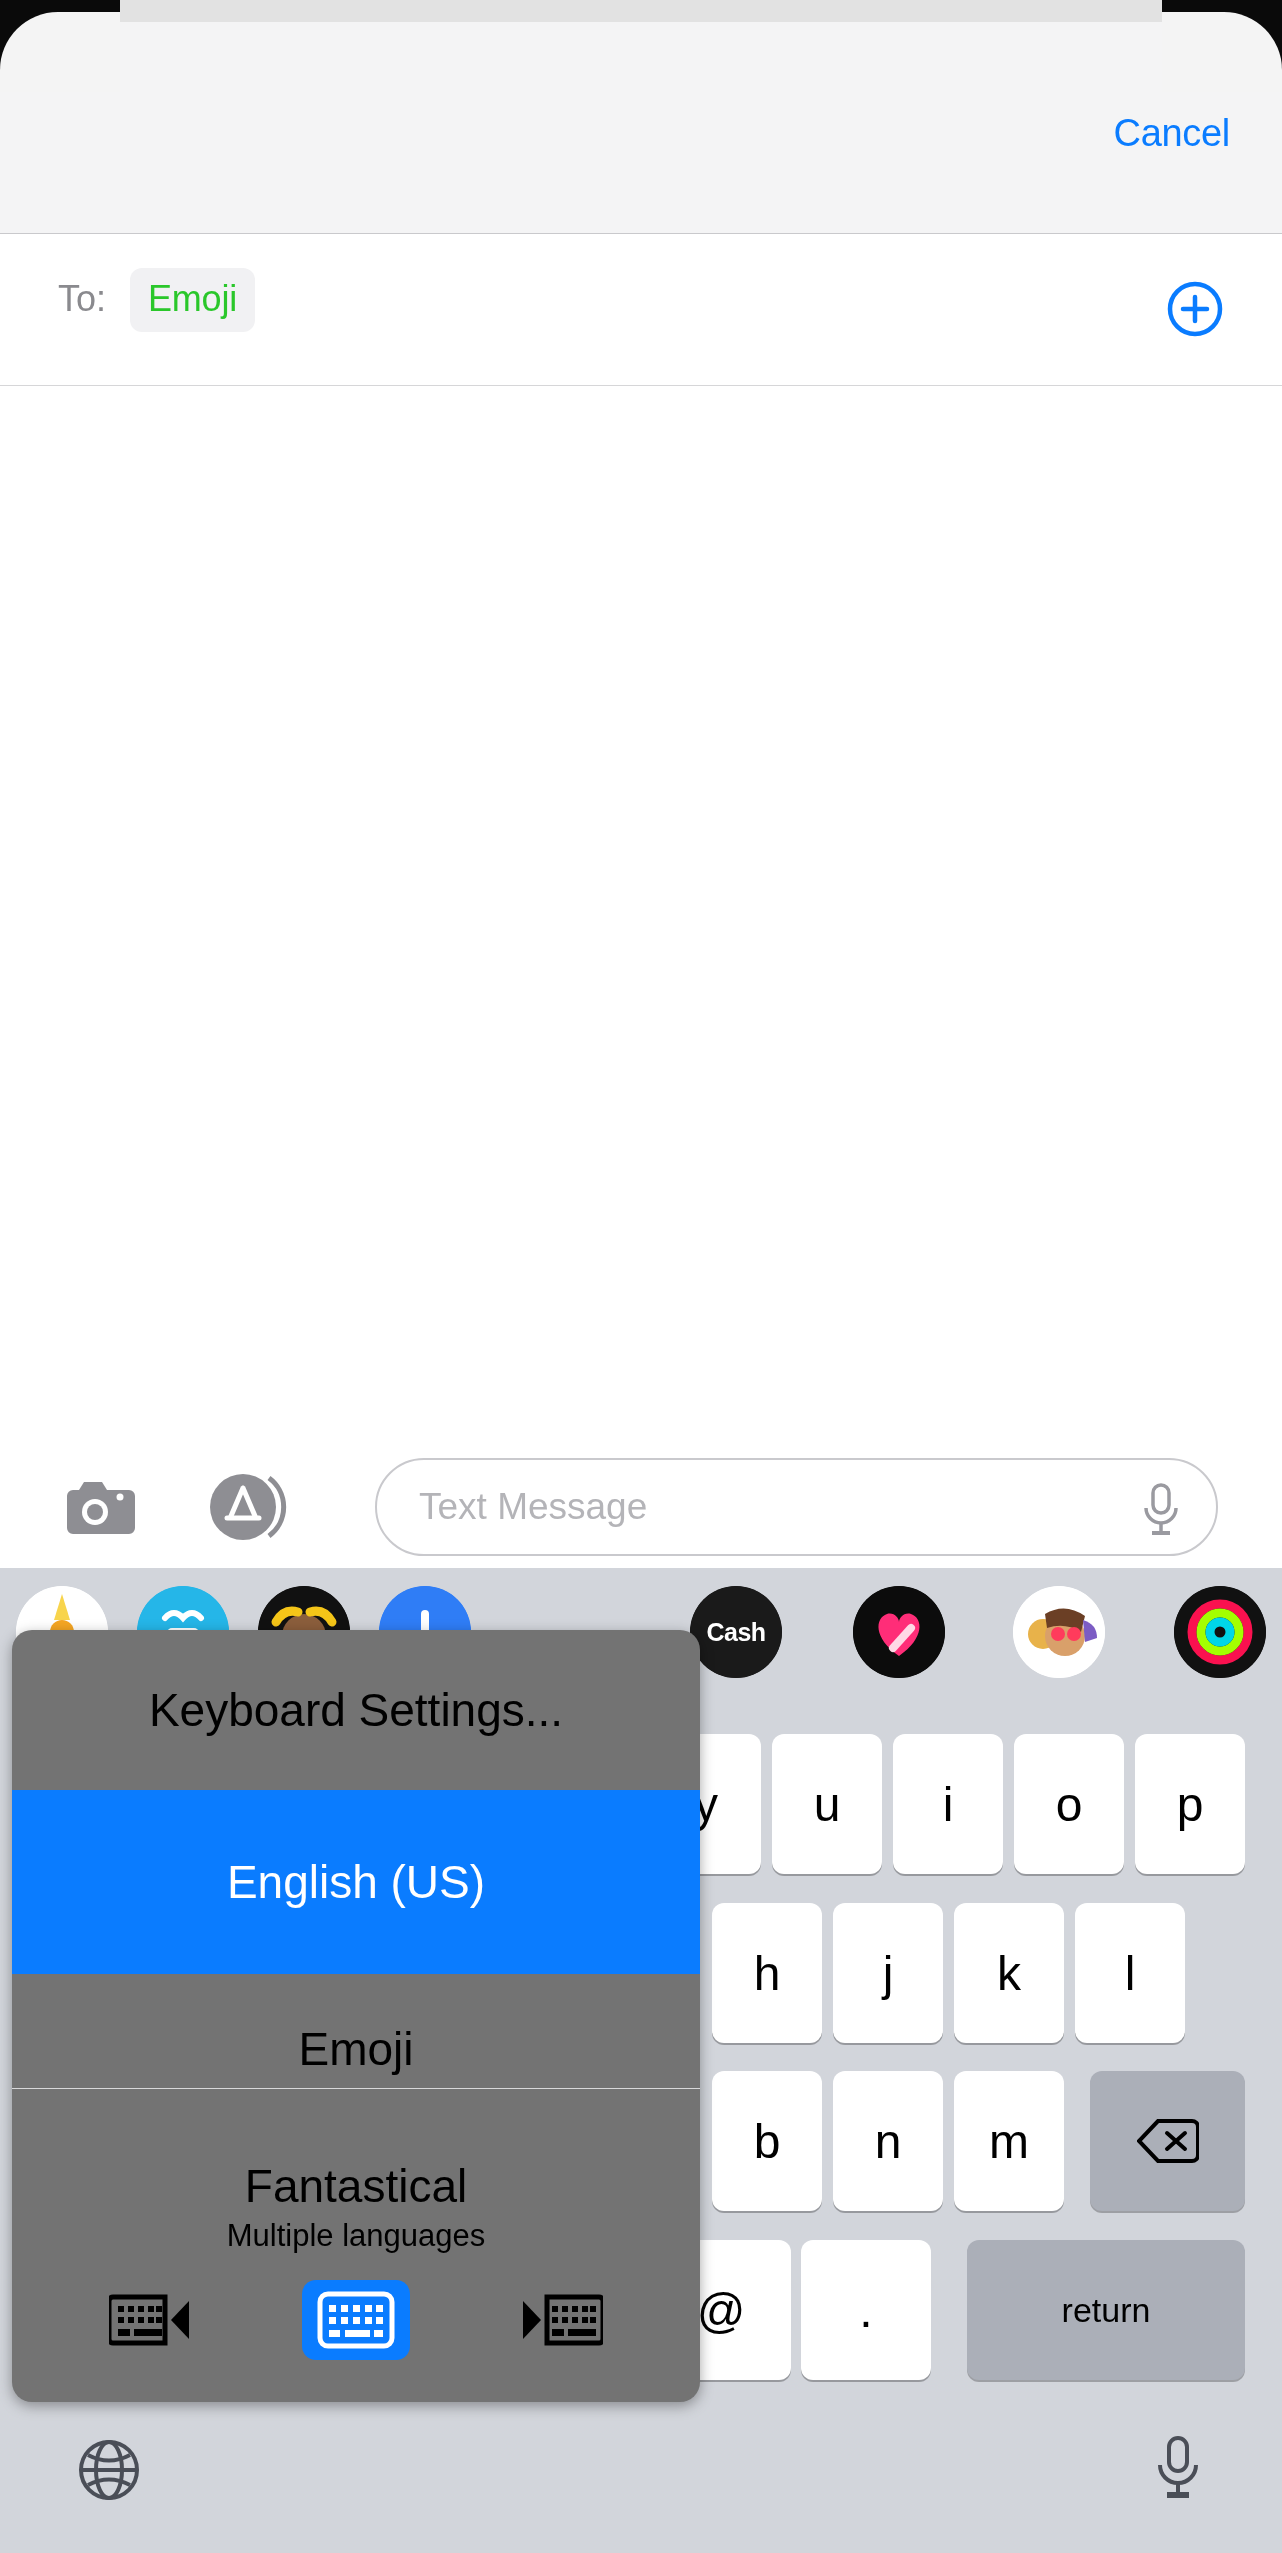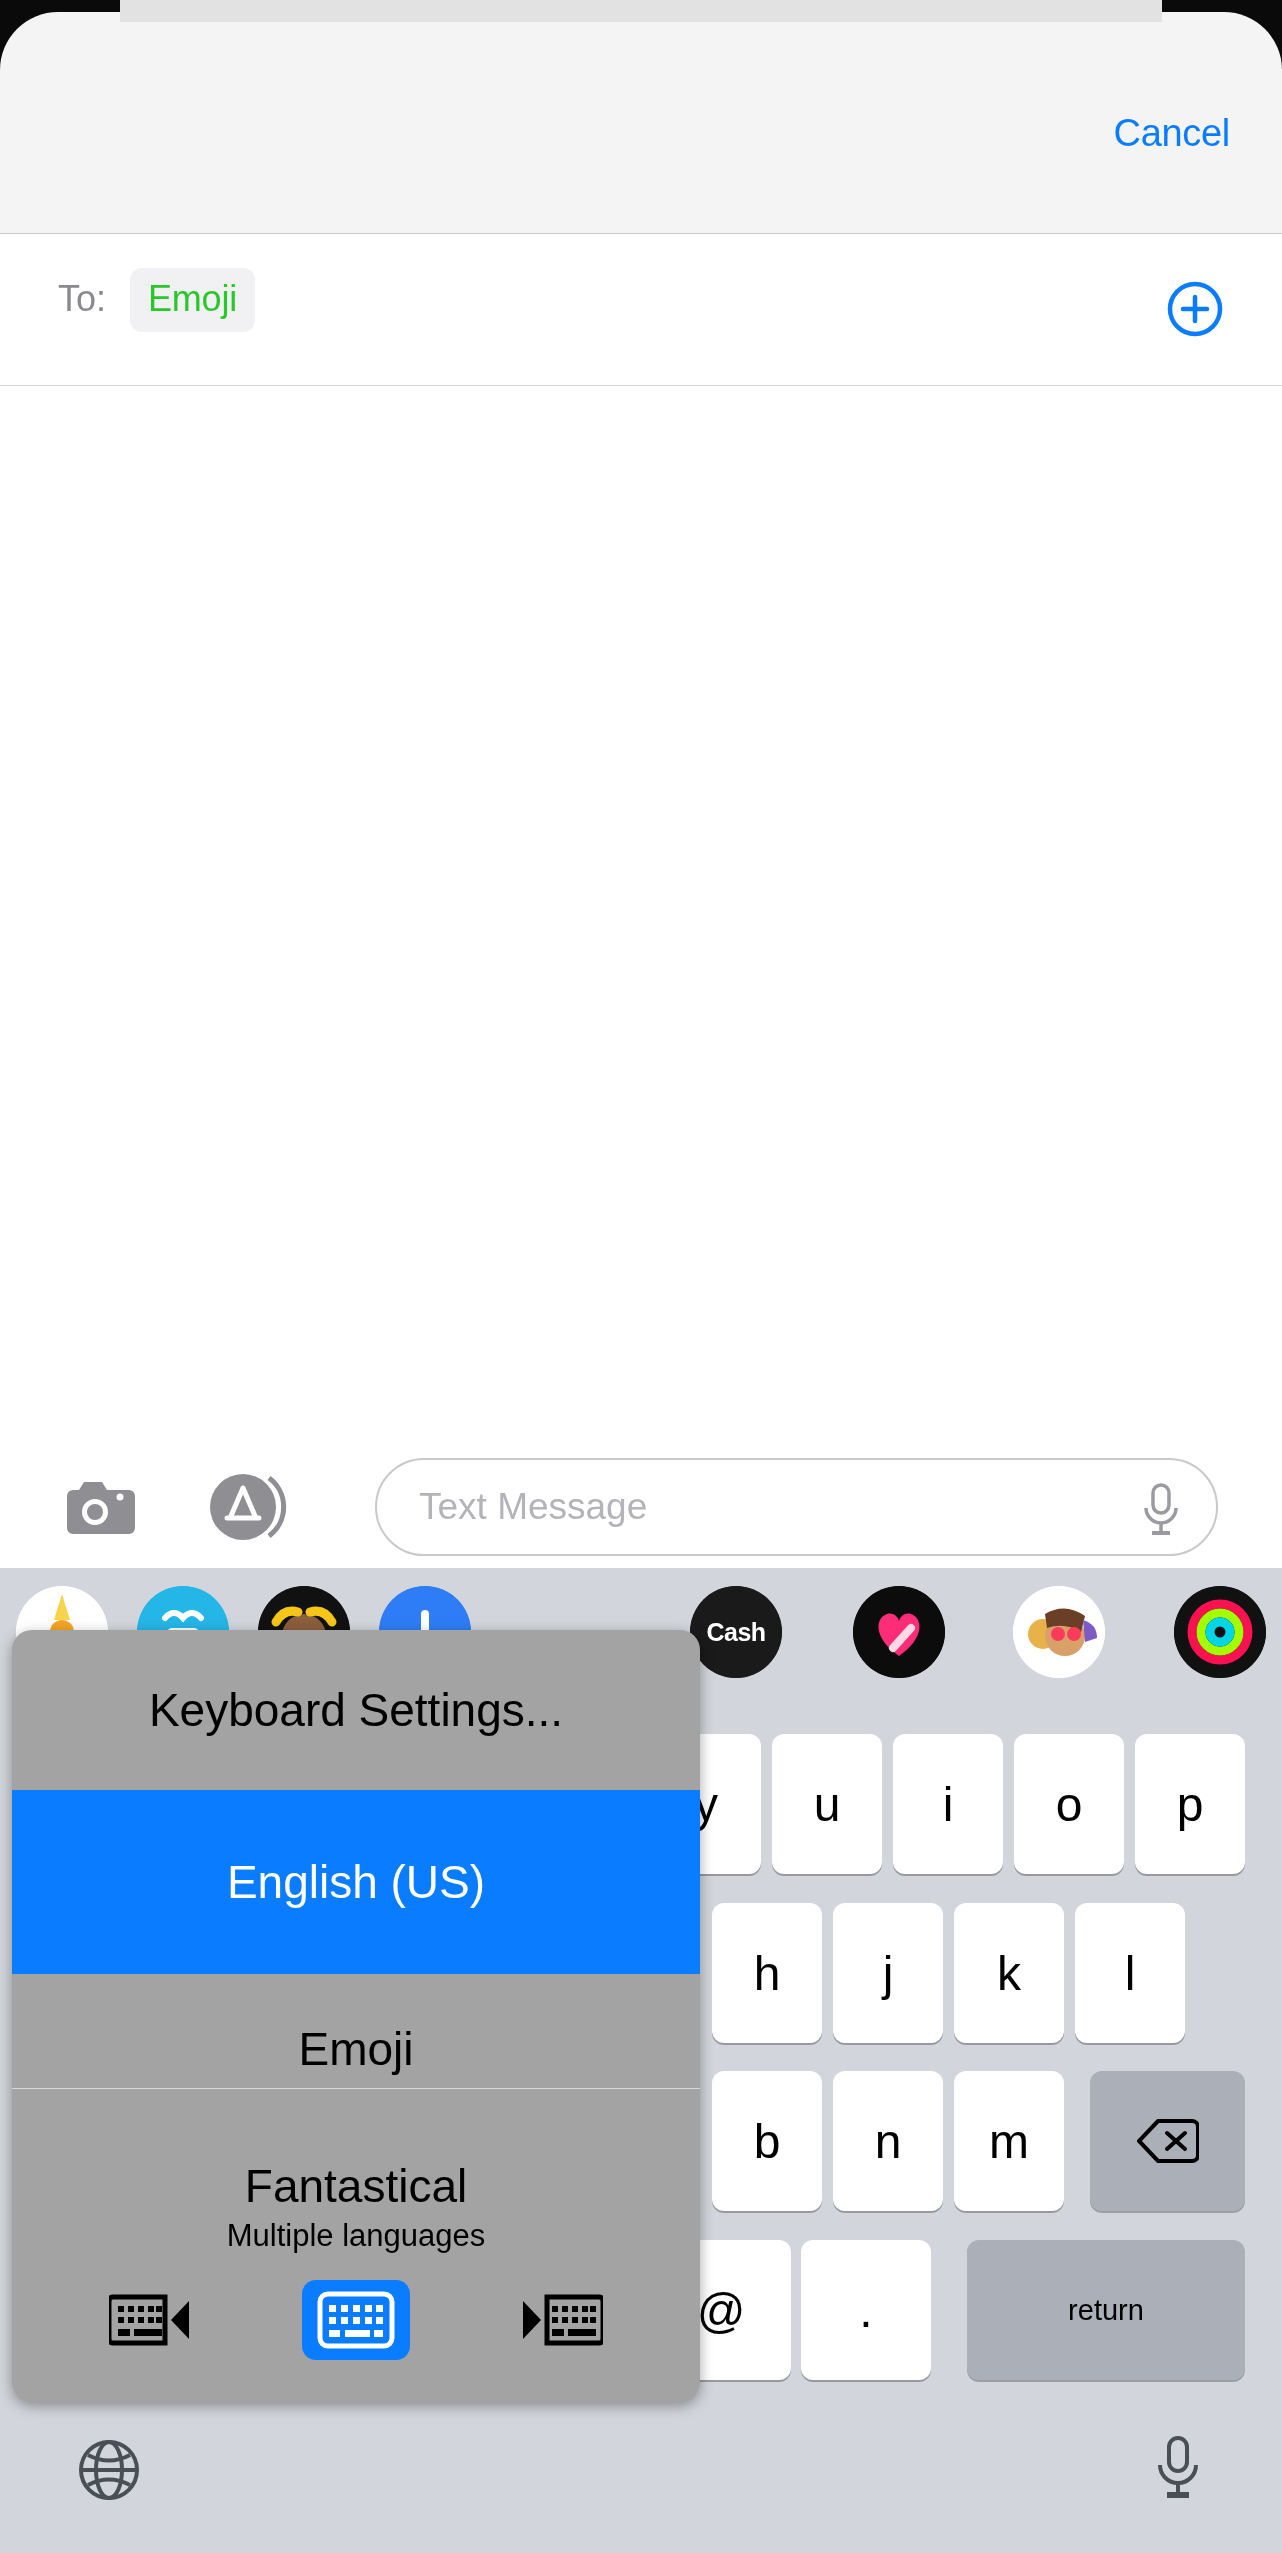--- a/index.html
+++ b/index.html
@@ -136,36 +136,36 @@
   .key{
     position:absolute;
     background:#ffffff;
     border-radius:12px;
     box-shadow:0 2px 0 rgba(0,0,0,0.28);
     display:flex; align-items:center; justify-content:center;
     font-size:48px; color:#000;
     cursor:pointer;
   }
   .key.dark{ background:#abafb8; box-shadow:0 2px 0 rgba(0,0,0,0.25); }
-  .key.small{ font-size:29px; }
+  .key.small{ font-size:34px; }
 
   
   #globe-button{
     position:absolute; left:78px; bottom:52px; width:62px; height:62px; cursor:pointer;
   }
   #keyboard-mic-button{
     position:absolute; right:78px; bottom:52px; width:52px; height:66px; cursor:pointer;
   }
 
   
   #keyboard-popup{
     position:absolute;
     left:12px; top:1630px;
     width:688px; height:772px;
-    background:#a3a3a3;
+    background:#737373;
     border-radius:20px;
     box-shadow:0 4px 14px rgba(0,0,0,0.35);
     z-index:50;
     overflow:hidden;
   }
   .popup-row{
     position:relative;
     width:100%;
     display:flex; flex-direction:column;
     align-items:center; justify-content:center;

